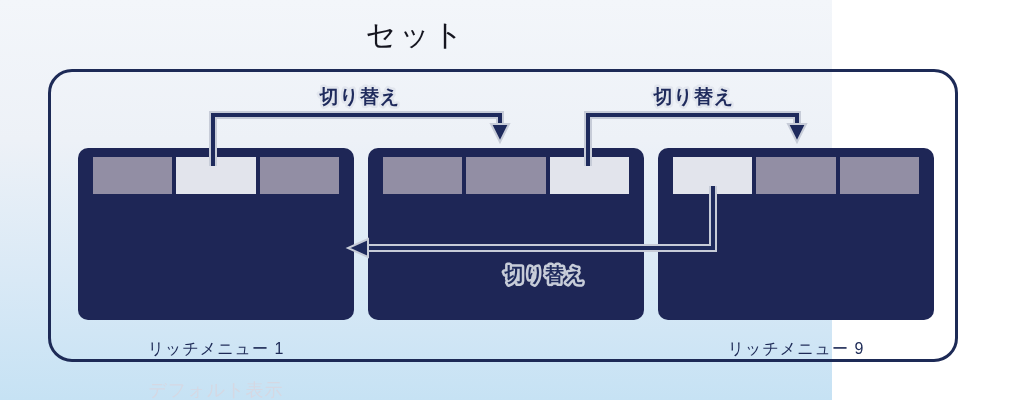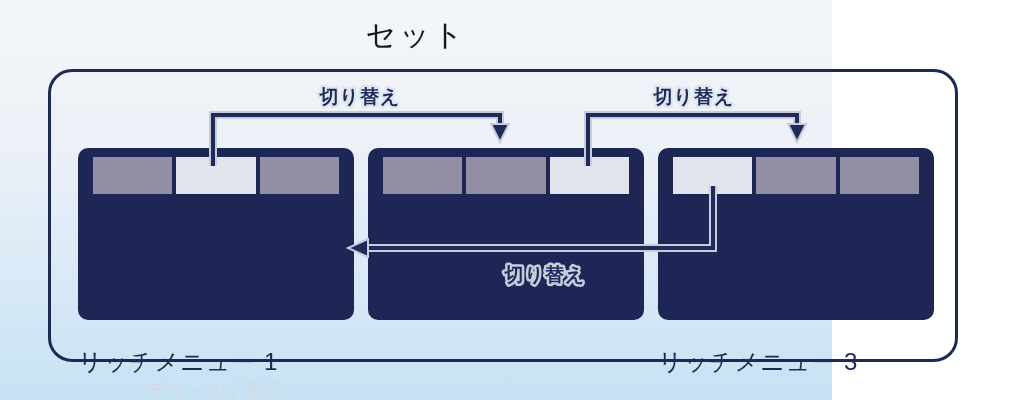--- a/index.html
+++ b/index.html
@@ -30,22 +30,22 @@
     display:flex; gap:4px;
   }
   .tab { flex:1; background:#928ea4; }
   .tab.active { background:#e2e4ec; }
   .caption {
     position:absolute; left:0; right:0; top:230px; text-align:center;
     color:#d5d8e3; letter-spacing:1px;
   }
   .caption .line1 { font-size:18px; margin-bottom:14px; }
   .menu-label {
-    position:absolute; top:346px; width:276px; 
-    font-size:24px; font-weight:500; color:#1d2a56; letter-spacing:1px;
+    position:absolute; top:339px; width:276px; text-align:center;
+    font-size:16px; font-weight:500; color:#1d2a56; letter-spacing:1px;
   }
   .overlay { position:absolute; left:0; top:0; pointer-events:none; }
   .arrow-halo { fill:none; stroke:#c7ccd8; stroke-width:8; }
   .arrow-core { fill:none; stroke:#1e2a5c; stroke-width:4; }
   .arrow-head { fill:#1e2a5c; stroke:#c7ccd8; stroke-width:2; }
   .sw-label {
     font-family:"Liberation Sans","DejaVu Sans",sans-serif;
     font-size:19px; font-weight:bold; letter-spacing:1px;
     fill:#1e2a5c; stroke:#e2e6ee; stroke-width:5px;
     paint-order:stroke; stroke-linejoin:round; text-anchor:middle;
@@ -83,21 +83,21 @@
 
   <div class="menu menu-3">
     <div class="tabs">
       <div class="tab active"></div>
       <div class="tab"></div>
       <div class="tab"></div>
     </div>
   </div>
 
   <div class="menu-label menu-1">リッチメニュー 1</div>
-  <div class="menu-label menu-3">リッチメニュー 3</div>
+  <div class="menu-label menu-3">リッチメニュー 9</div>
 
   <svg class="overlay" width="1024" height="400" viewBox="0 0 1024 400">
 
     <path class="arrow-halo" d="M213,166 V115 H500 V126"></path>
     <path class="arrow-core" d="M213,166 V115 H500 V126"></path>
     <polygon class="arrow-head" points="491,124 509,124 500,142"></polygon>
 
     <path class="arrow-halo" d="M588,166 V115 H797 V126"></path>
     <path class="arrow-core" d="M588,166 V115 H797 V126"></path>
     <polygon class="arrow-head" points="788,124 806,124 797,142"></polygon>

